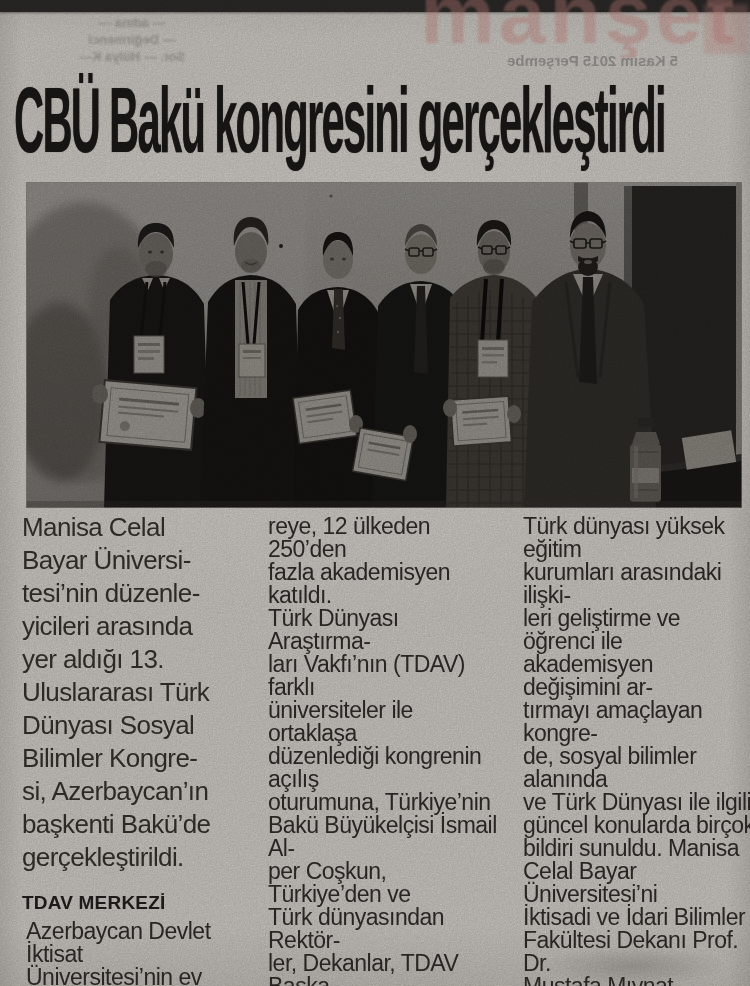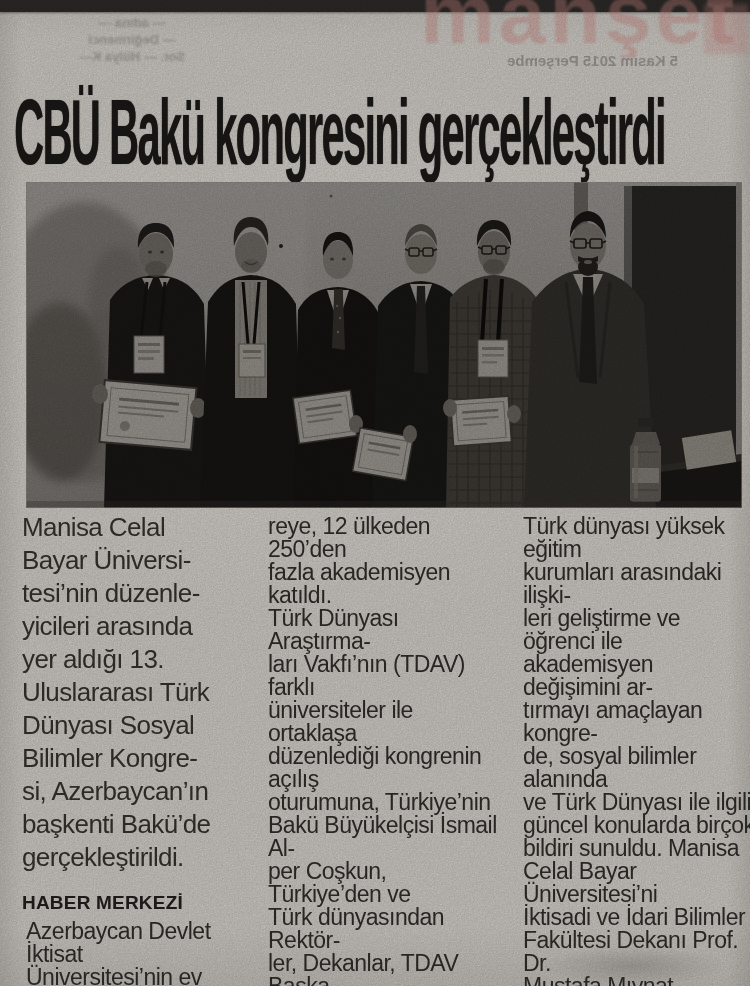--- a/index.html
+++ b/index.html
@@ -18,21 +18,21 @@
               font-weight:bold;color:rgba(104,101,99,.42);filter:blur(.9px);
               white-space:pre-line;text-align:center;}
   .ghost-title{position:absolute;left:420px;top:-34px;width:330px;height:92px;overflow:hidden;
                font-size:84px;font-weight:bold;letter-spacing:4px;
                color:rgba(209,139,133,.42);filter:blur(1.2px);}
   .ghost-box{position:absolute;right:2px;top:4px;width:44px;height:50px;
              background:rgba(209,139,133,.30);filter:blur(2px);}
   .ghost-date{position:absolute;left:488px;top:52px;width:190px;font-size:15px;font-weight:bold;
               color:rgba(96,94,96,.45);filter:blur(.7px);white-space:nowrap;}
   
-  .headline{position:absolute;left:14px;top:80px;width:724px;height:100px;margin:0;overflow:visible;}
+  .headline{position:absolute;left:14px;top:68px;width:724px;height:100px;margin:0;overflow:visible;}
   .hl-inner{display:inline-block;white-space:nowrap;font-size:72px;font-weight:bold;
             letter-spacing:-3px;color:#1b1a18;transform:scale(.58,1.28);transform-origin:left top;
             text-shadow:0 0 1px rgba(27,26,24,.6);}
   
   .photo{position:absolute;left:26px;top:182px;width:716px;height:326px;margin:0;}
   .photo svg{display:block;}
   
   .col{position:absolute;top:511px;}
   .col1{left:22px;width:242px;}
   .col2{left:264px;width:242px;}
@@ -267,21 +267,21 @@
 Bayar Üniversi-
 tesi’nin düzenle-
 yicileri arasında
 yer aldığı 13.
 Uluslararası Türk
 Dünyası Sosyal
 Bilimler Kongre-
 si, Azerbaycan’ın
 başkenti Bakü’de
 gerçekleştirildi.</p>
-    <h2 class="byline">HABER MERKEZİ</h2>
+    <h2 class="byline">TDAV MERKEZİ</h2>
     <p class="bodytext">Azerbaycan Devlet İktisat
 Üniversitesi’nin ev sahipli-
 ğinde, gerçekleştirilen kong-</p>
   </div>
 
   <div class="col col2">
     <p class="bodytext">reye, 12 ülkeden 250’den
 fazla akademisyen katıldı.
 Türk Dünyası Araştırma-
 ları Vakfı’nın (TDAV) farklı

